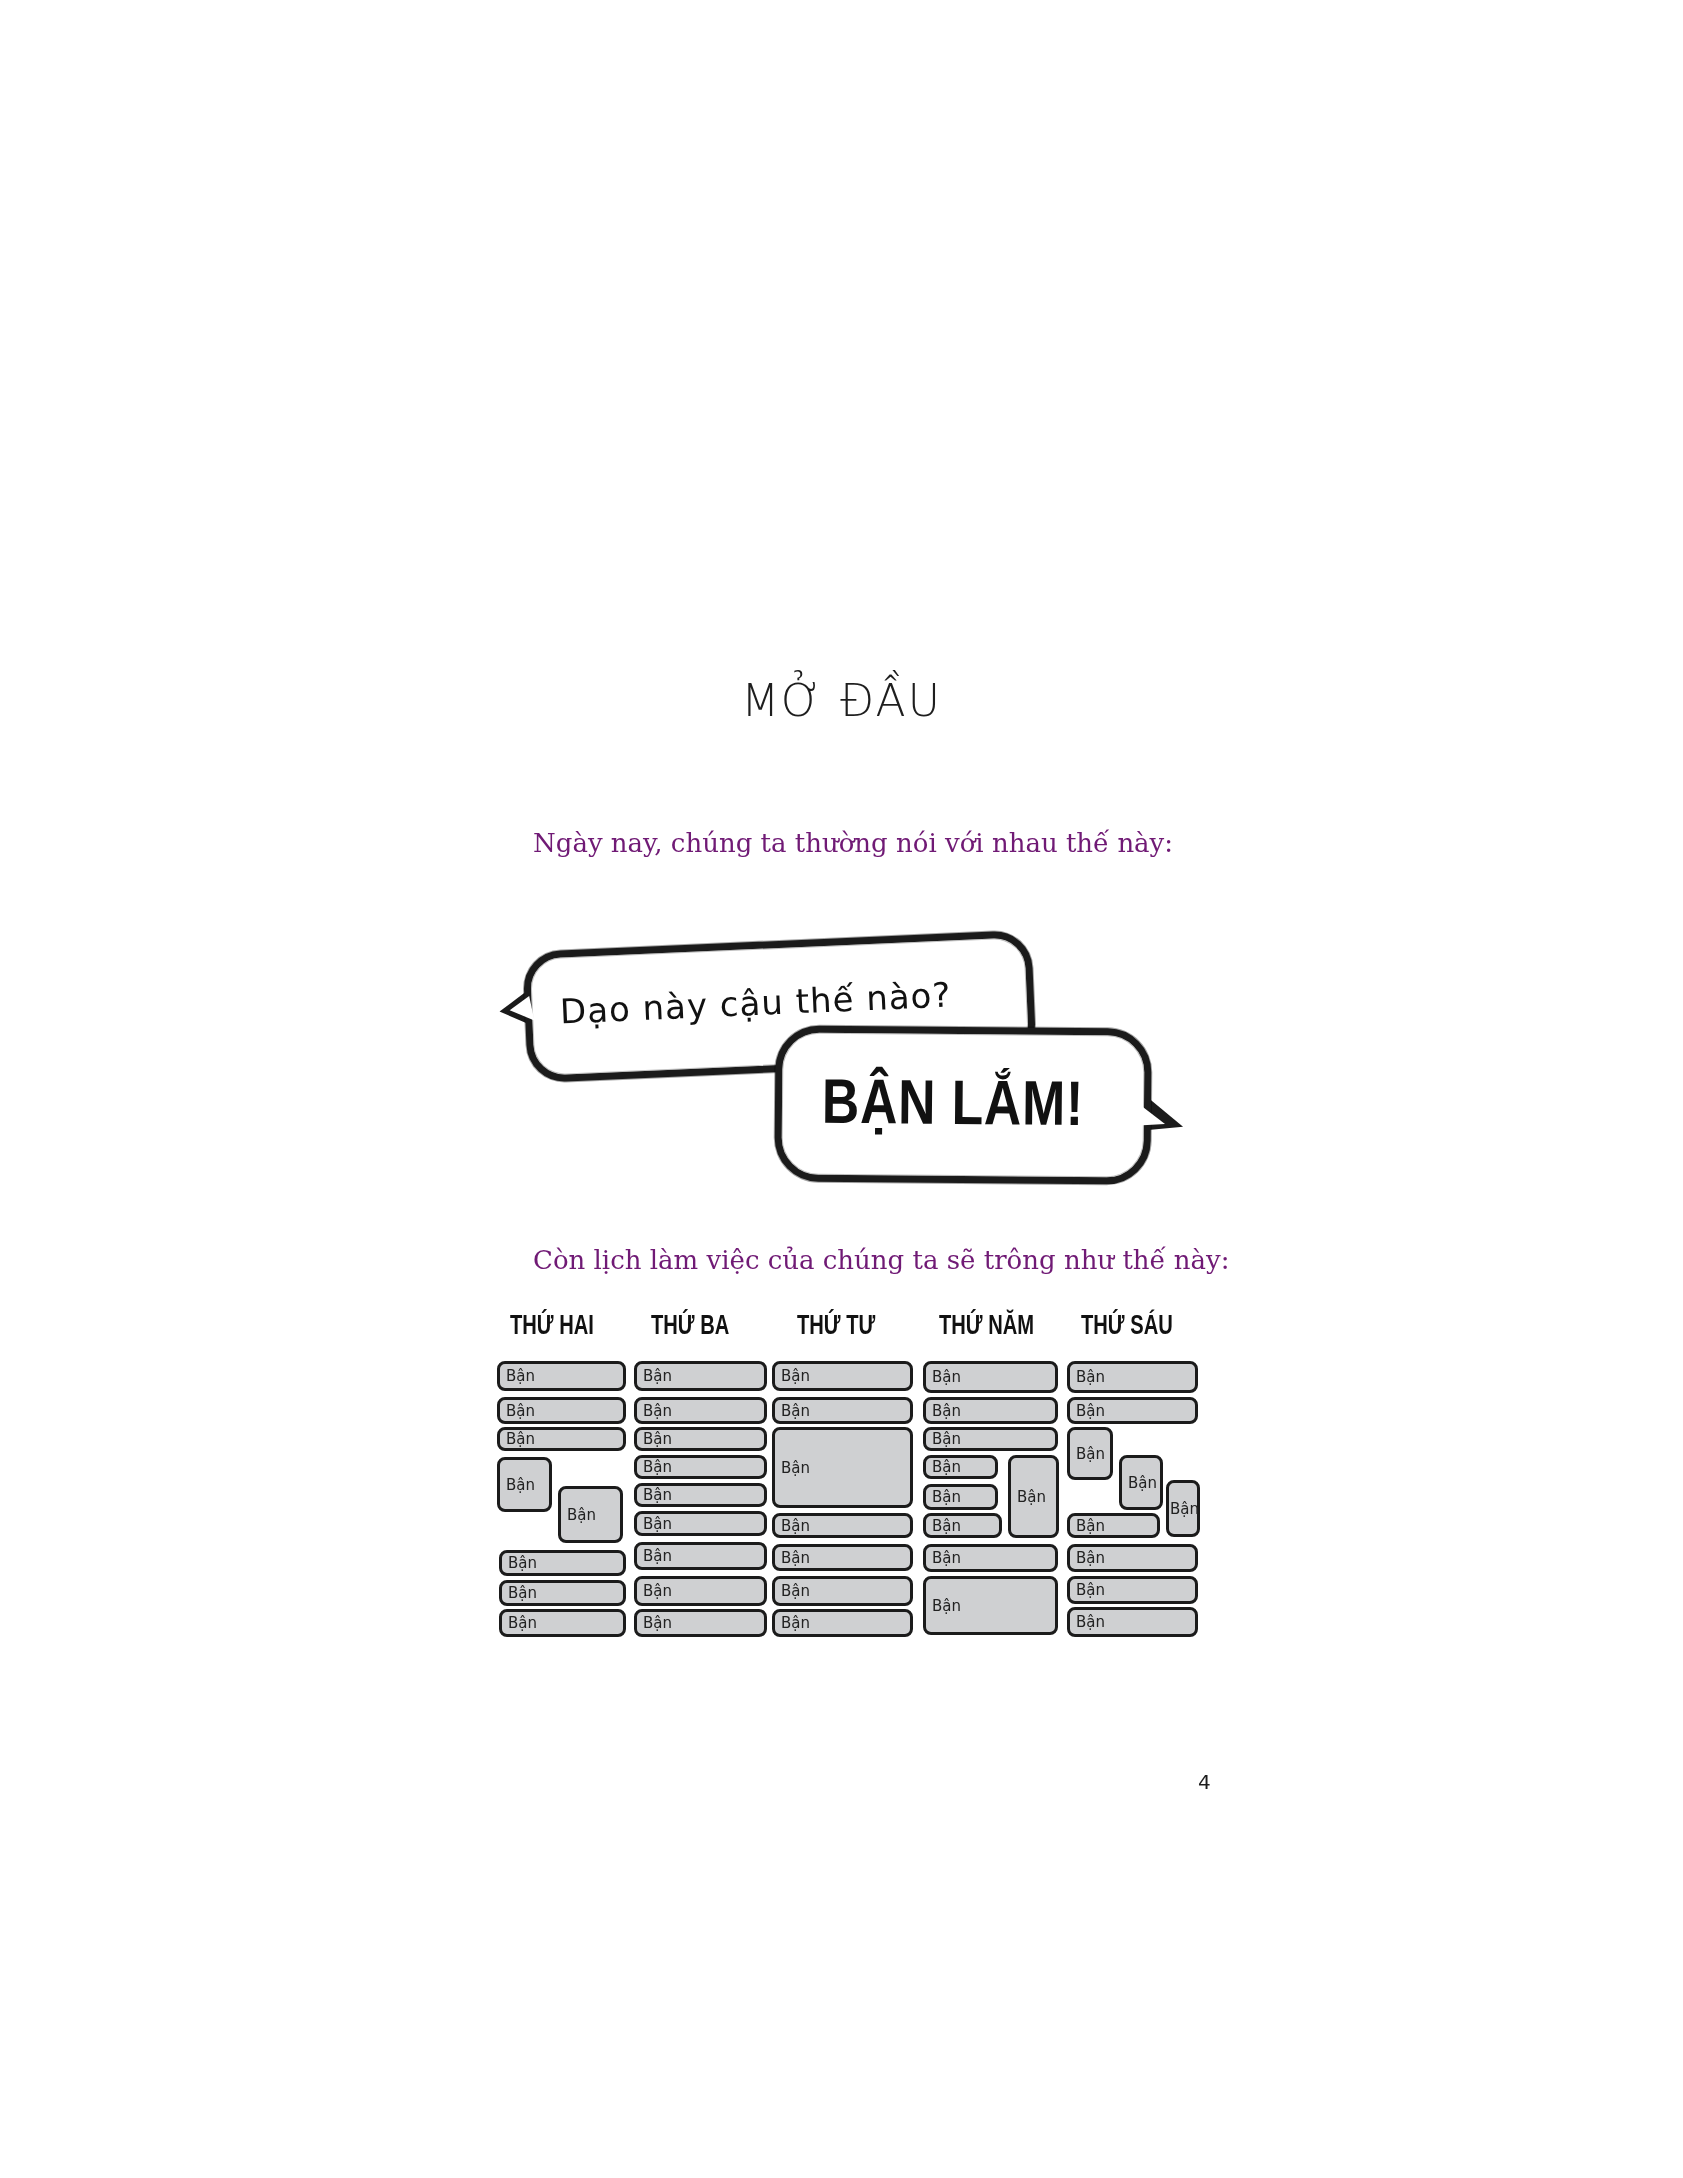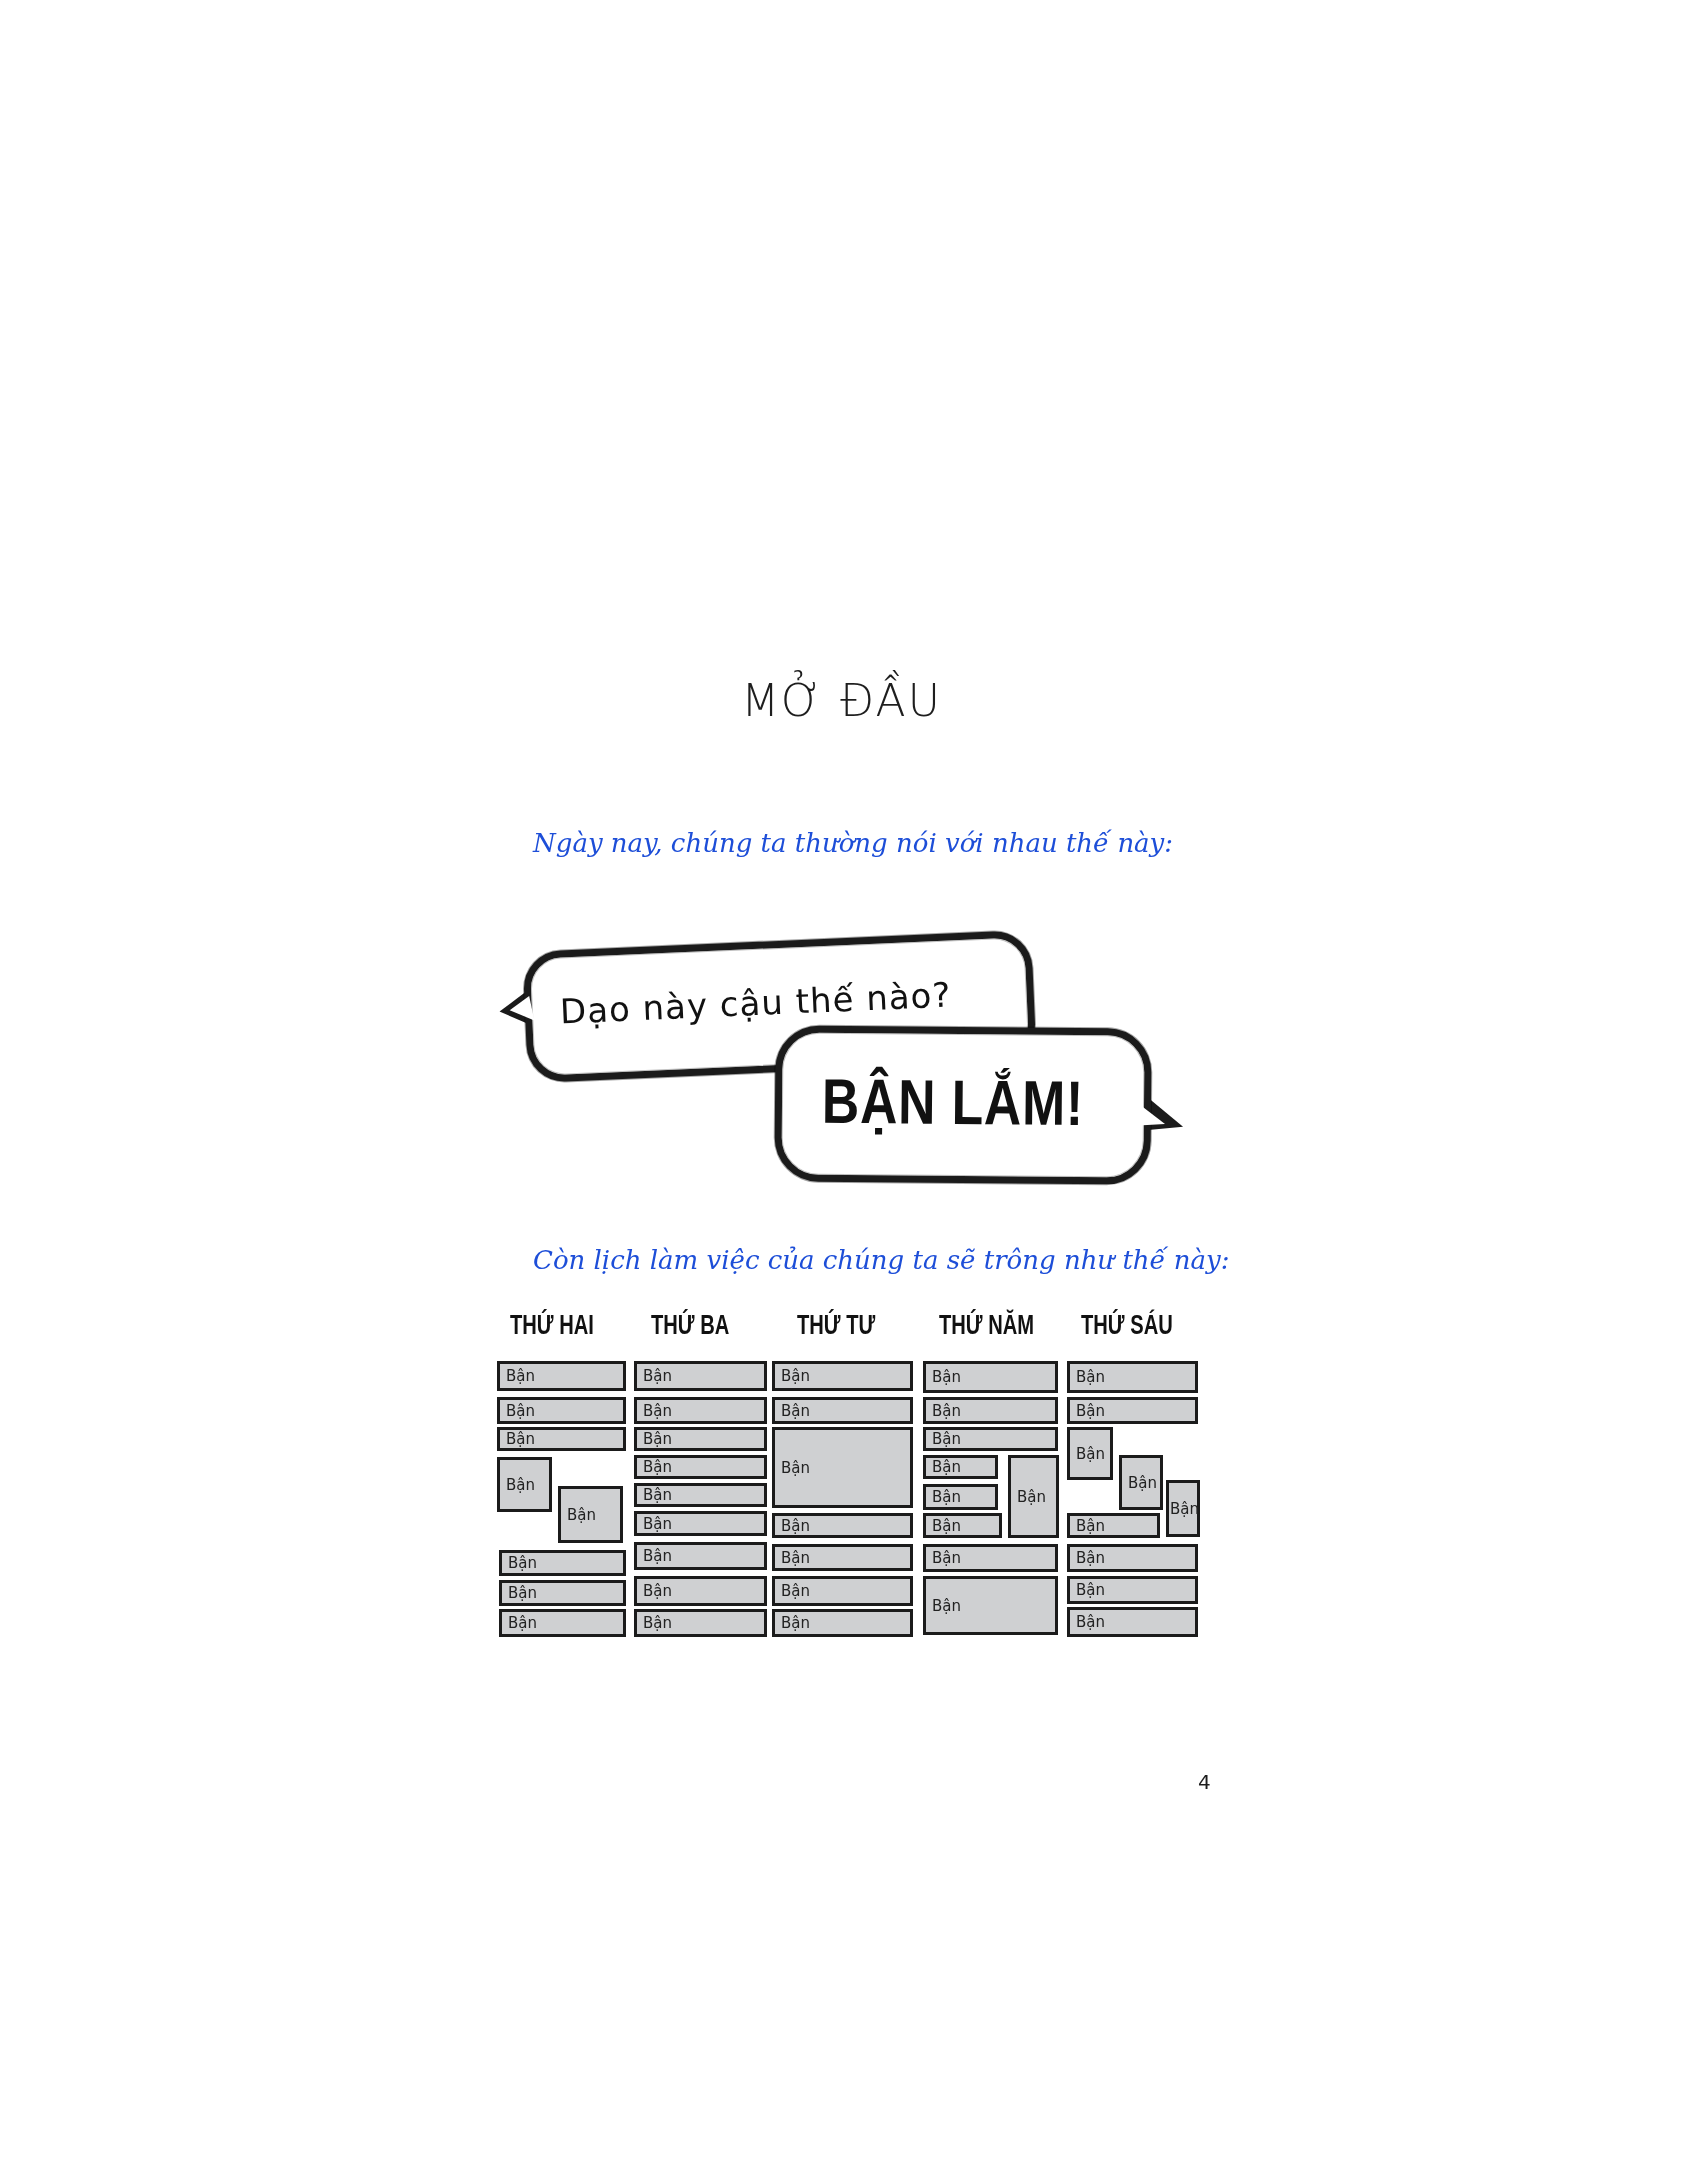--- a/index.html
+++ b/index.html
@@ -1,38 +1,38 @@
 <!DOCTYPE html>
 <html><head>
 <meta charset="utf-8">
 <style>
   html, body { margin:0; padding:0; background:#ffffff; }
   body { width:1683px; height:2178px; position:relative; overflow:hidden; color:#1a1a1a; }
   .title { position:absolute; left:0; width:1683px; top:675px; text-align:center;
     font-family:"DejaVu Sans", sans-serif; font-weight:300; font-size:44px; letter-spacing:2px; color:#1e1e1e; }
-  .para { position:absolute; font-family:"DejaVu Serif", serif; font-size:26px; color:#1d4ed8; white-space:nowrap;font-style:italic; }
+  .para { position:absolute; font-family:"DejaVu Serif", serif; font-size:26px; color:#701a75; white-space:nowrap; }
   .p1 { left:533px; top:828px; }
   .p2 { left:533px; top:1245px;text-align:center; }
   .bubble { position:absolute; border:7px solid #1b1b1b; border-radius:38px; background:#fff;
     box-shadow: 0 0 0 1px rgba(0,0,0,0.35), inset 0 0 0 1px rgba(0,0,0,0.25); }
   .b1 { left:525px; top:941px; width:495px; height:117px; transform:rotate(-2.5deg); }
   .b2 { left:775px; top:1027px; width:362px; height:142px; transform:rotate(0.5deg); border-radius:44px; }
   .b1 .txt { position:absolute; left:28px; top:34px; font-family:"DejaVu Sans", sans-serif; font-size:34px; color:#111; letter-spacing:1px; white-space:nowrap; }
   .b2 .txt { position:absolute; left:40px; top:32px; font-family:"Liberation Sans", sans-serif; font-weight:700; font-size:63px; color:#111; transform:scaleX(0.82); transform-origin:left; letter-spacing:1px; white-space:nowrap; }
   .tail { position:absolute; width:0; height:0; }
   .tail1 { left:500px; top:992px; border-top:16px solid transparent; border-bottom:24px solid transparent; border-right:34px solid #1b1b1b; transform:rotate(-12deg); }
   .tail1i { left:510px; top:998px; border-top:10px solid transparent; border-bottom:15px solid transparent; border-right:22px solid #fff; transform:rotate(-12deg); }
   .tail2 { left:1133px; top:1101px; border-top:16px solid transparent; border-bottom:26px solid transparent; border-left:50px solid #1b1b1b; transform:rotate(22deg); }
   .tail2i { left:1129px; top:1107px; border-top:10px solid transparent; border-bottom:17px solid transparent; border-left:36px solid #fff; transform:rotate(22deg); }
 
   .headers { position:absolute; top:1309px; left:495px; width:705px; height:40px; }
   .hdr { position:absolute; font-family:"Liberation Sans", sans-serif; font-weight:700; font-size:28px; color:#111; transform:scaleX(0.72); transform-origin:left; white-space:nowrap; }
 
   .grid { position:absolute; left:495px; top:1358px; width:705px; height:281px; }
-  .blk { position:absolute; background:#cfd0d2; border:3px solid #1b1b1b; border-radius:0; box-sizing:border-box;
+  .blk { position:absolute; background:#cfd0d2; border:3px solid #1b1b1b; border-radius:8px; box-sizing:border-box;
     font-family:"DejaVu Sans", sans-serif; font-size:15px; color:#222; padding-left:0; }
   .blk span { position:absolute; left:6px; top:50%; transform:translateY(-50%); }
   .pagenum { position:absolute; left:1198px; top:1770px; font-family:"DejaVu Sans", sans-serif; font-size:20px; color:#1e1e1e; }
 </style>
 </head>
 <body>
 
 <div class="title">MỞ ĐẦU</div>
 
 <div class="para p1">Ngày nay, chúng ta thường nói với nhau thế này:</div>

